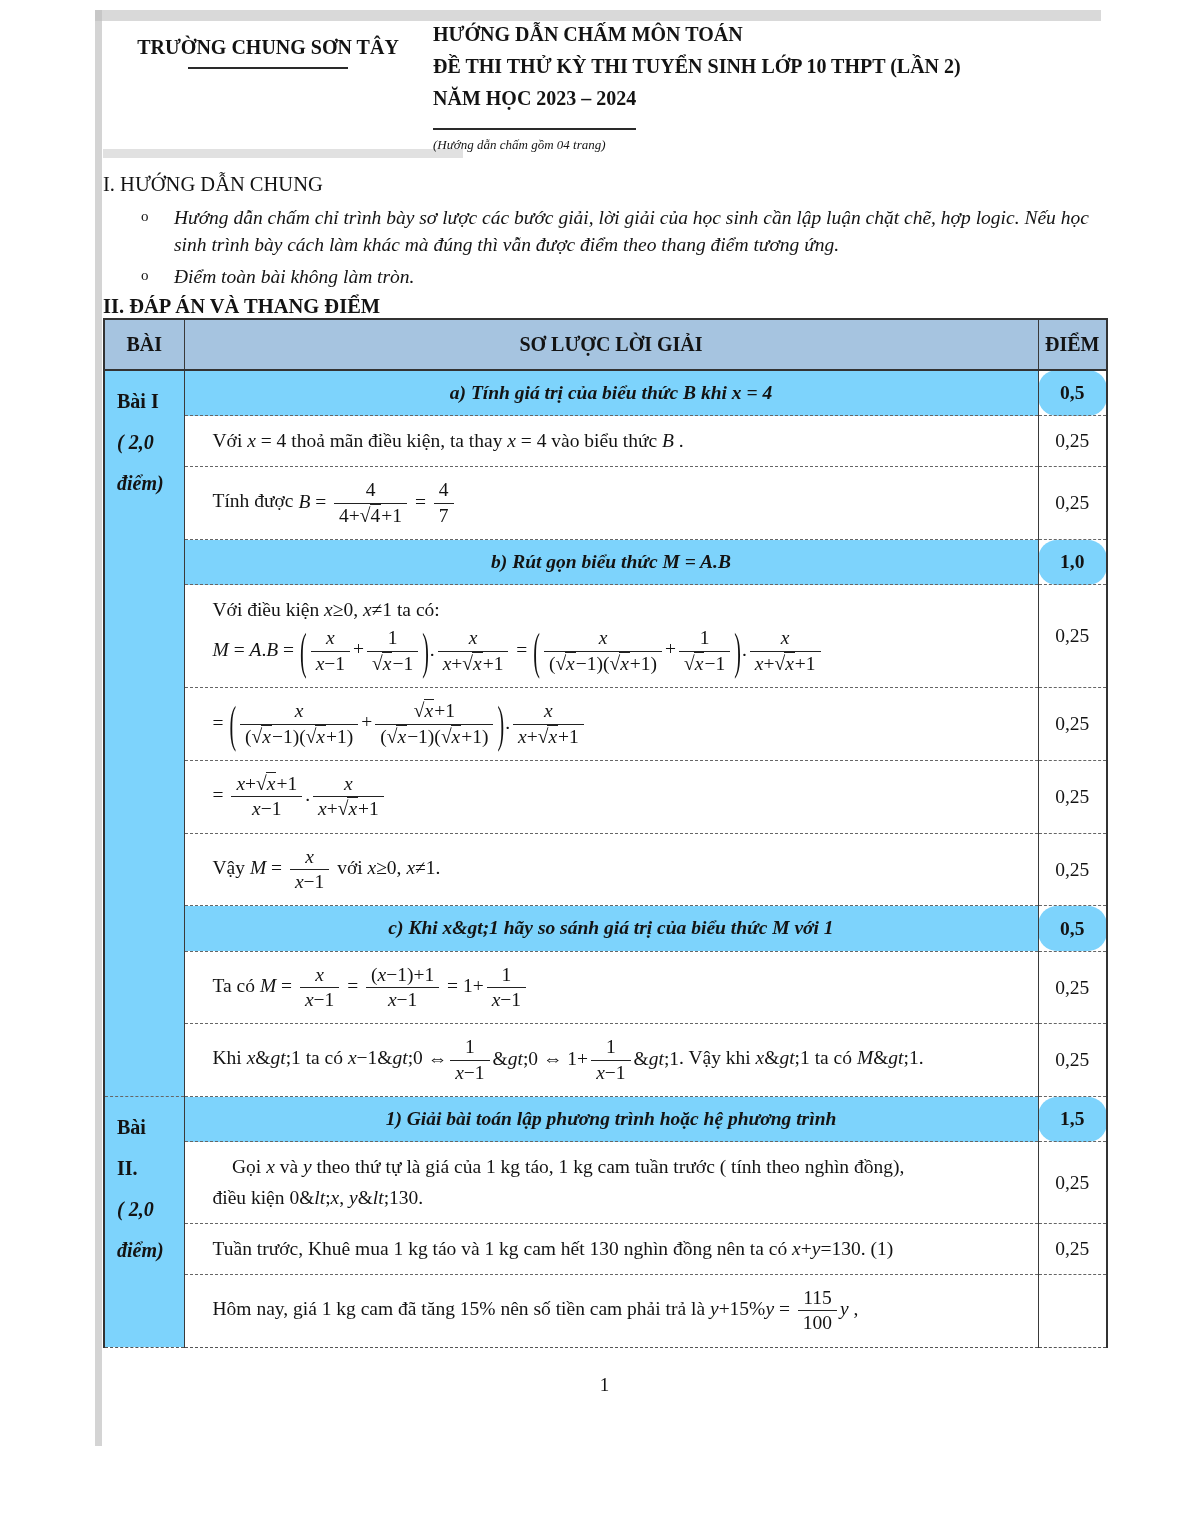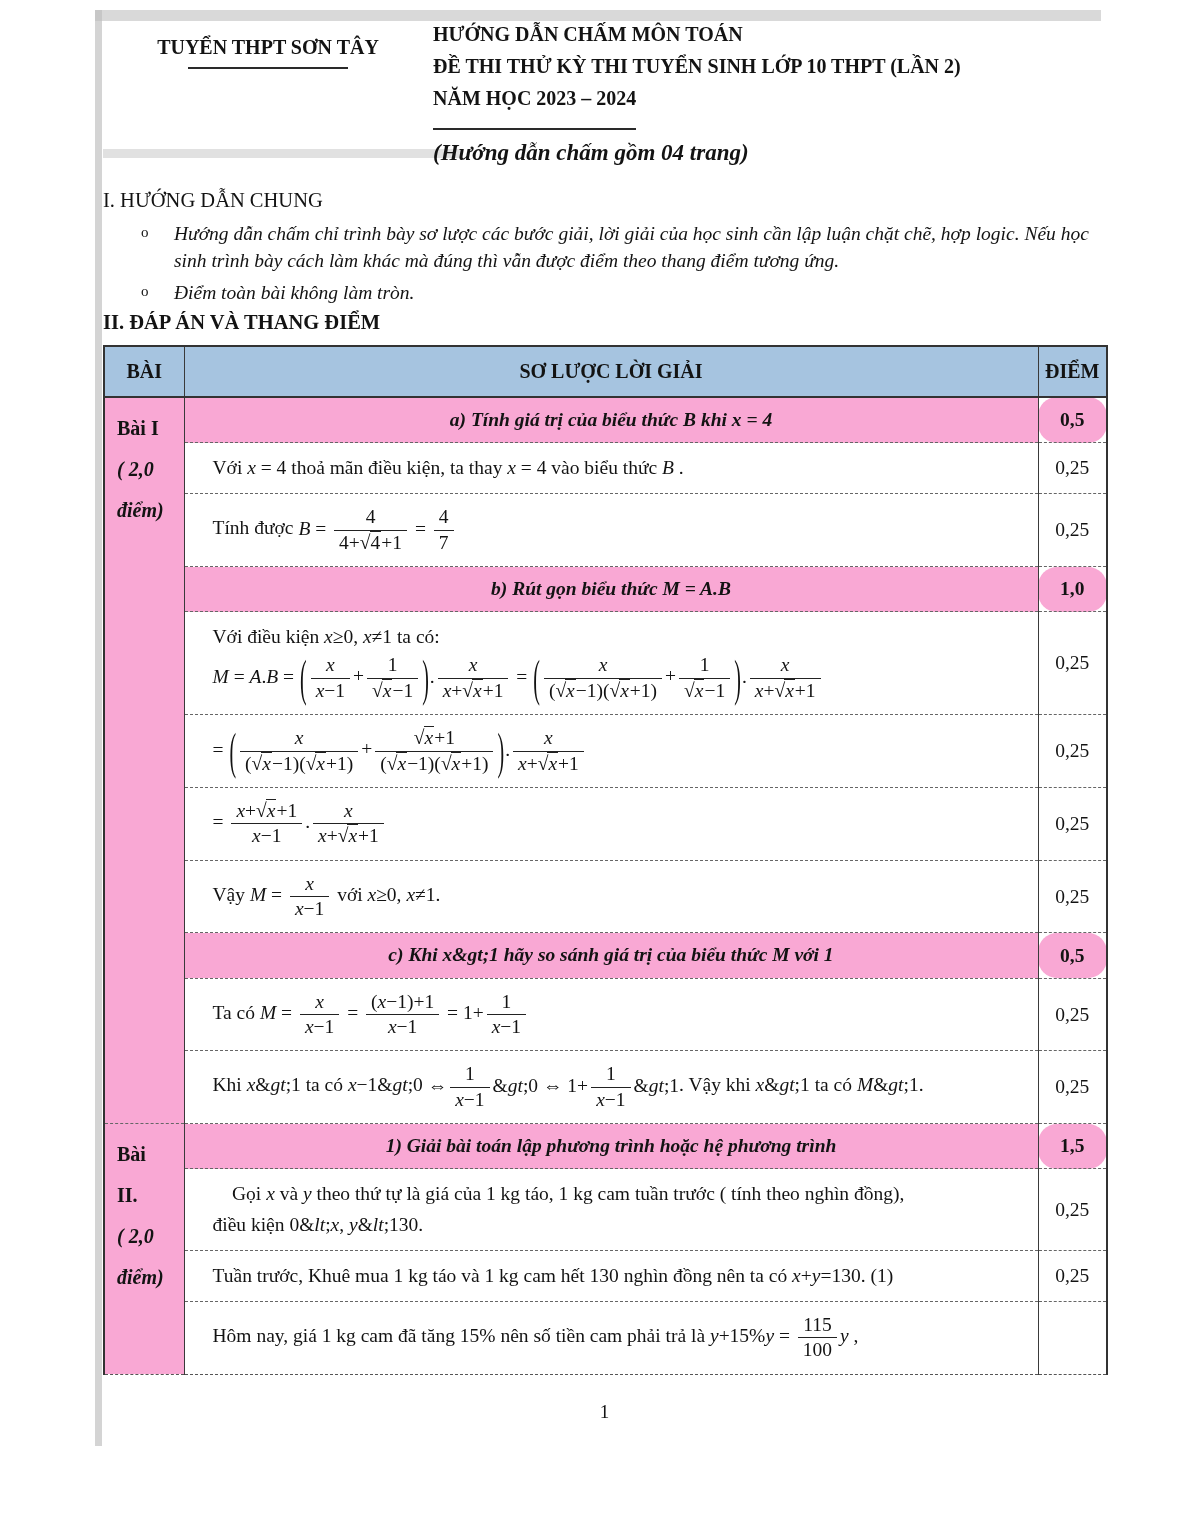--- a/index.html
+++ b/index.html
@@ -13,37 +13,37 @@
 
   .page { position:absolute; left:103px; top:16px; width:1003px; }
 
   
   .hdr { display:flex; }
   .hdr-left { width:330px; padding-top:20px; text-align:center; }
   .school { font-weight:bold; font-size:20px; white-space:nowrap; }
   .school-rule { width:160px; border-bottom:2.2px solid #2a2a2a; margin:8px auto 0; }
   .hdr-right { flex:1; text-align:left; font-weight:bold; font-size:20px; line-height:1.6; padding-top:2px; }
   .title-underline { display:inline-block; border-bottom:2.2px solid #2a2a2a; padding-bottom:14px; }
-  .note { font-weight:bold; font-style:italic; font-size:23px; margin-top:5px; }
+  .note { font-weight:normal; font-style:italic; font-size:13px; margin-top:5px; }
 
   .h1 { font-weight:normal; font-size:20.5px; margin-top:17px; }
   .bullets { margin-top:8px; }
   .bullet { display:flex; font-style:italic; font-size:19.5px; line-height:1.42; margin:2px 0 4px; padding-left:38px; }
   .bullet .mk { width:33px; flex:none; font-style:normal; font-size:15px; padding-top:2px; }
   .h2 { font-weight:bold; font-size:20.5px; }
 
   
-  table { border-collapse:collapse; width:1003px; margin-top:11px; table-layout:fixed; border:2px solid #333; border-bottom:1.6px dashed #555; }
+  table { border-collapse:collapse; width:1003px; table-layout:fixed; border:2px solid #333; border-bottom:1.6px dashed #555; }
   th { background:#a6c4e0; border:1.6px solid #3a3a3a; border-bottom:2.6px solid #333; font-size:20px; padding:13px 4px; }
   td { border-left:1.6px solid #3a3a3a; border-right:1.6px solid #3a3a3a; border-top:1.1px dashed #666; font-size:19.5px; vertical-align:middle; }
   td.bai { vertical-align:top; padding:10px 4px 4px 12px; font-weight:bold; font-size:20px; line-height:2.05; background:#fff; }
   td.bai .it { font-style:italic; }
   td.sol { padding:10px 28px; white-space:pre-line; line-height:1.55; }
   td.pt { text-align:center; padding:4px 2px; }
-  tr.sec td { background:#f9a8d4; }
+  tr.sec td { background:#7dd3fc; }
   tr.sec td.sol { font-weight:bold; font-style:italic; padding:7px 14px;text-align:center; }
   td.pb { font-weight:bold;border-radius:19px; }
 
   
   .m { white-space:nowrap; }
   .m i { font-style:italic; }
   .fr { display:inline-flex; flex-direction:column; vertical-align:middle; text-align:center; line-height:1.25; margin:1px 3px; }
   .fn { border-bottom:1.4px solid #222; padding:0 5px; }
   .fd { padding:0 5px; }
   .sq { white-space:nowrap; }
@@ -58,21 +58,21 @@
 <body>
 
 <div class="scan-top"></div>
 <div class="scan-left"></div>
 <div class="scan-smudge"></div>
 
 <div class="page">
 
   <div class="hdr">
     <div class="hdr-left">
-      <div class="school">TUYỂN THPT SƠN TÂY</div>
+      <div class="school">TRƯỜNG CHUNG SƠN TÂY</div>
       <div class="school-rule"></div>
     </div>
     <div class="hdr-right">
       <div>HƯỚNG DẪN CHẤM MÔN TOÁN</div>
       <div>ĐỀ THI THỬ KỲ THI TUYỂN SINH LỚP 10 THPT (LẦN 2)</div>
       <div><span class="title-underline">NĂM HỌC 2023 – 2024</span></div>
       <div class="note">(Hướng dẫn chấm gồm 04 trang)</div>
     </div>
   </div>
 

